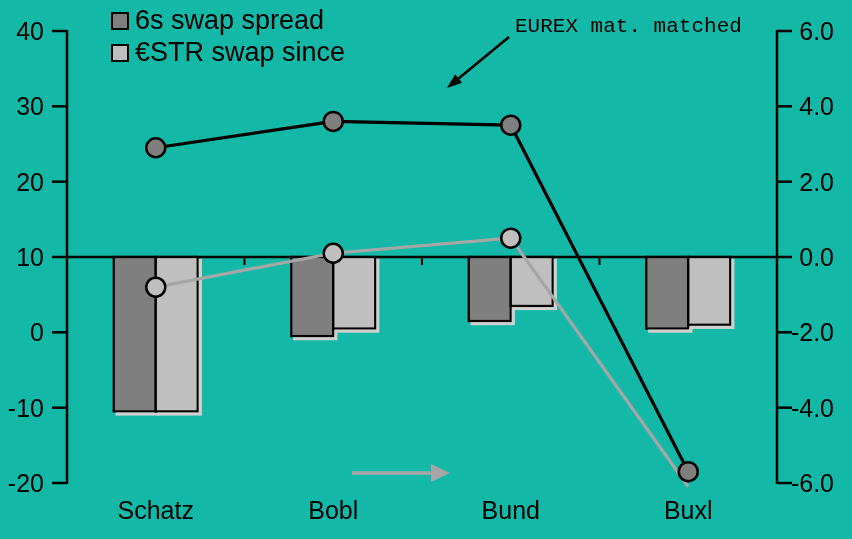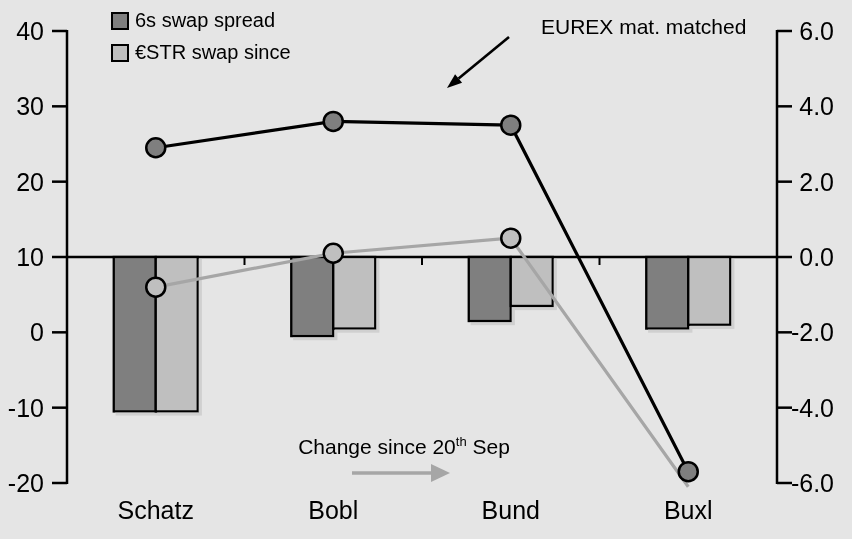--- a/index.html
+++ b/index.html
@@ -1,23 +1,23 @@
 <!DOCTYPE html>
 <html><head>
 <meta charset="utf-8">
 <style>
   html,body{margin:0;padding:0;background:#fff;}
-  .stage{position:relative;width:852px;height:539px;background:#e5e5e5;overflow:hidden;
+  .stage{position:relative;width:852px;height:539px;background:#14b8a6;overflow:hidden;
          font-family:"Liberation Sans",sans-serif;color:#000;}
   .stage svg{position:absolute;left:0;top:0;}
   .stage svg text{font-family:"Liberation Sans",sans-serif;fill:#000;}
   .legend{position:absolute;left:111px;top:8px;display:flex;flex-direction:column;gap:7px;}
-  .legend-item{display:flex;align-items:center;gap:6px;font-size:20px;line-height:25px;}
+  .legend-item{display:flex;align-items:center;gap:6px;font-size:27px;line-height:25px;}
   .swatch{width:14px;height:14px;border:2px solid #000;display:inline-block;flex:0 0 auto;}
-  .annot-eurex{position:absolute;left:541px;top:15px;font-size:21px;line-height:24px;white-space:nowrap;}
+  .annot-eurex{position:absolute;left:515px;top:15px;font-size:21px;line-height:24px;white-space:nowrap;font-family:Liberation Mono, monospace;}
   .annot-change{position:absolute;left:283px;top:434px;width:242px;text-align:center;
                 font-size:21px;white-space:nowrap;}
   .annot-change sup{font-size:13px;}
 </style>
 </head>
 <body>
 
 <div class="stage">
 
   <svg id="chart-svg" width="852" height="539" viewBox="0 0 852 539">
@@ -95,15 +95,14 @@
     <div class="legend-item">
       <span class="swatch" style="background: rgb(191, 191, 191);"></span>
       <span>€STR swap since</span>
     </div>
   </div>
 
   <div class="annot-eurex">
     <div>EUREX mat. matched</div>
   </div>
 
-  <div class="annot-change"><span>Change since 20</span><sup>th</sup><span> Sep</span></div>
 
 </div>
 
 </body></html>

